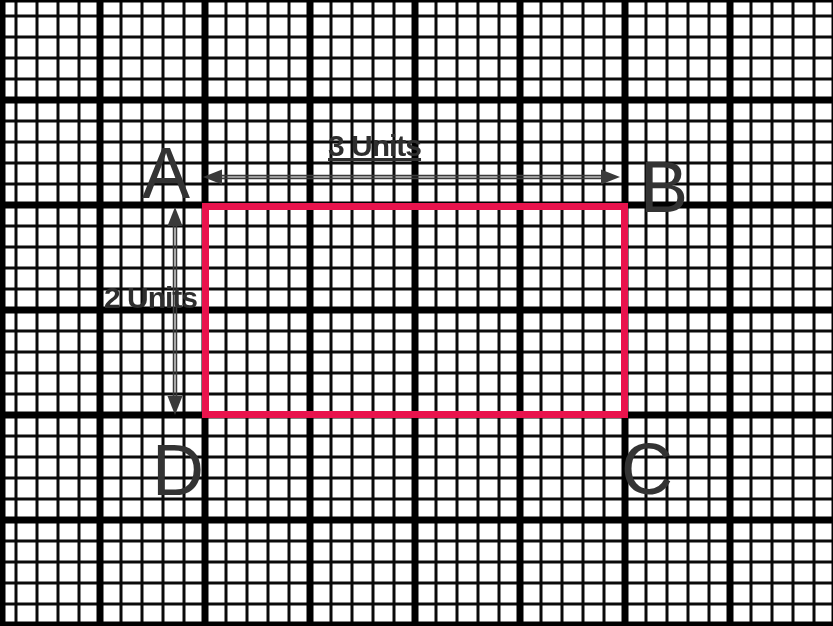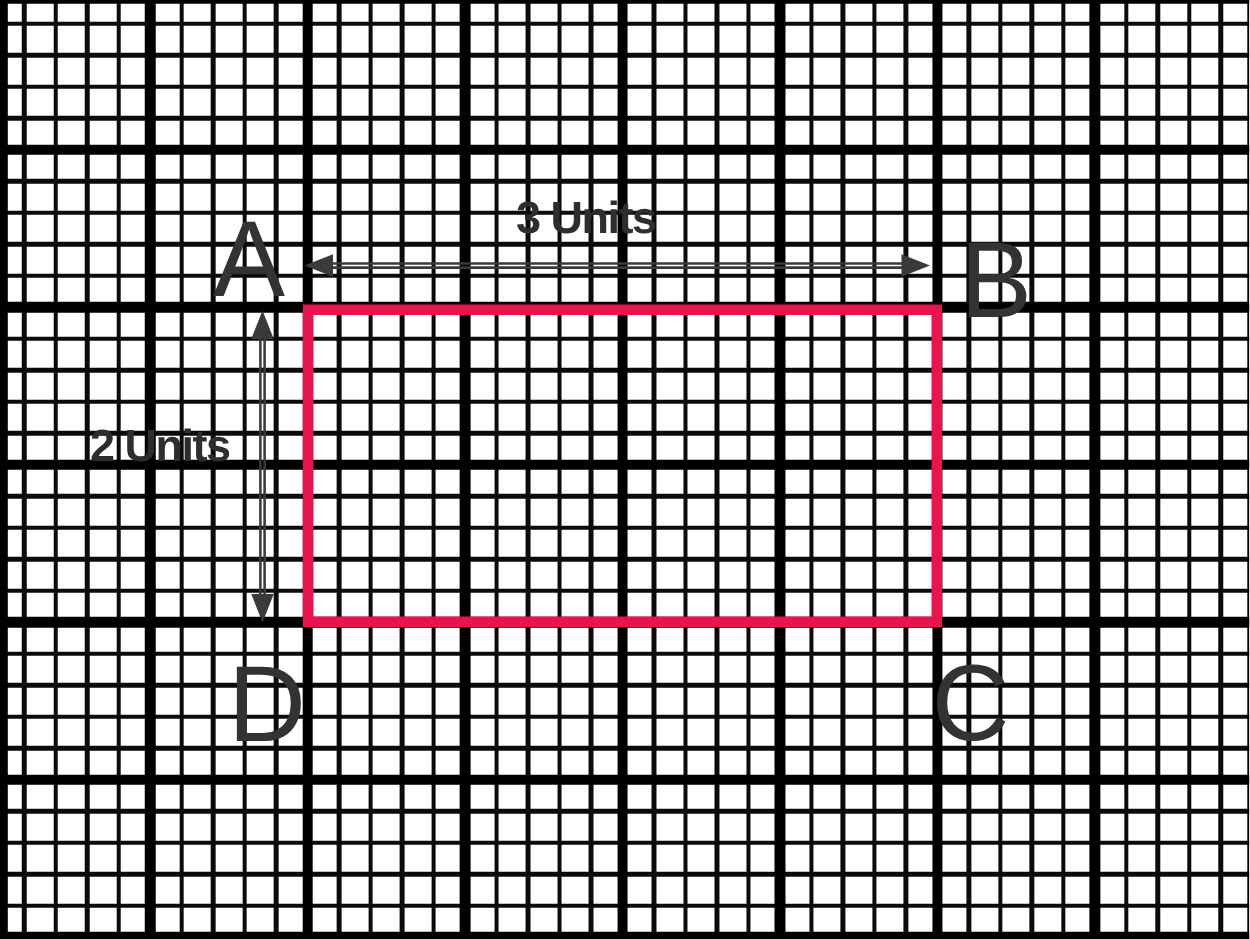--- a/index.html
+++ b/index.html
@@ -47,22 +47,22 @@
   .corner-b{left:640px;top:151px;}
   .corner-c{left:621px;top:433px;}
   .corner-d{left:152px;top:434px;}
   .dim{
     position:absolute;
     font-size:30px;line-height:1;font-weight:700;
     letter-spacing:-1px;
     color:var(--dim-ink);
     white-space:pre;
   }
-  .dim-width{left:344px;top:131px;}
-  .dim-height{left:60px;top:283px;}
+  .dim-width{left:328px;top:131px;text-decoration:underline;}
+  .dim-height{left:60px;top:283px;padding-left:44px;}
   .arrow{position:absolute;overflow:visible;}
   .h-arrow{left:199px;top:163px;}
   .v-arrow{left:161px;top:203px;}
   .arrow line{stroke:var(--arrow-ink);stroke-width:1.7;}
   .arrow polygon{fill:var(--arrow-ink);}
 </style>
 </head>
 <body>
 
 <div class="stage">

